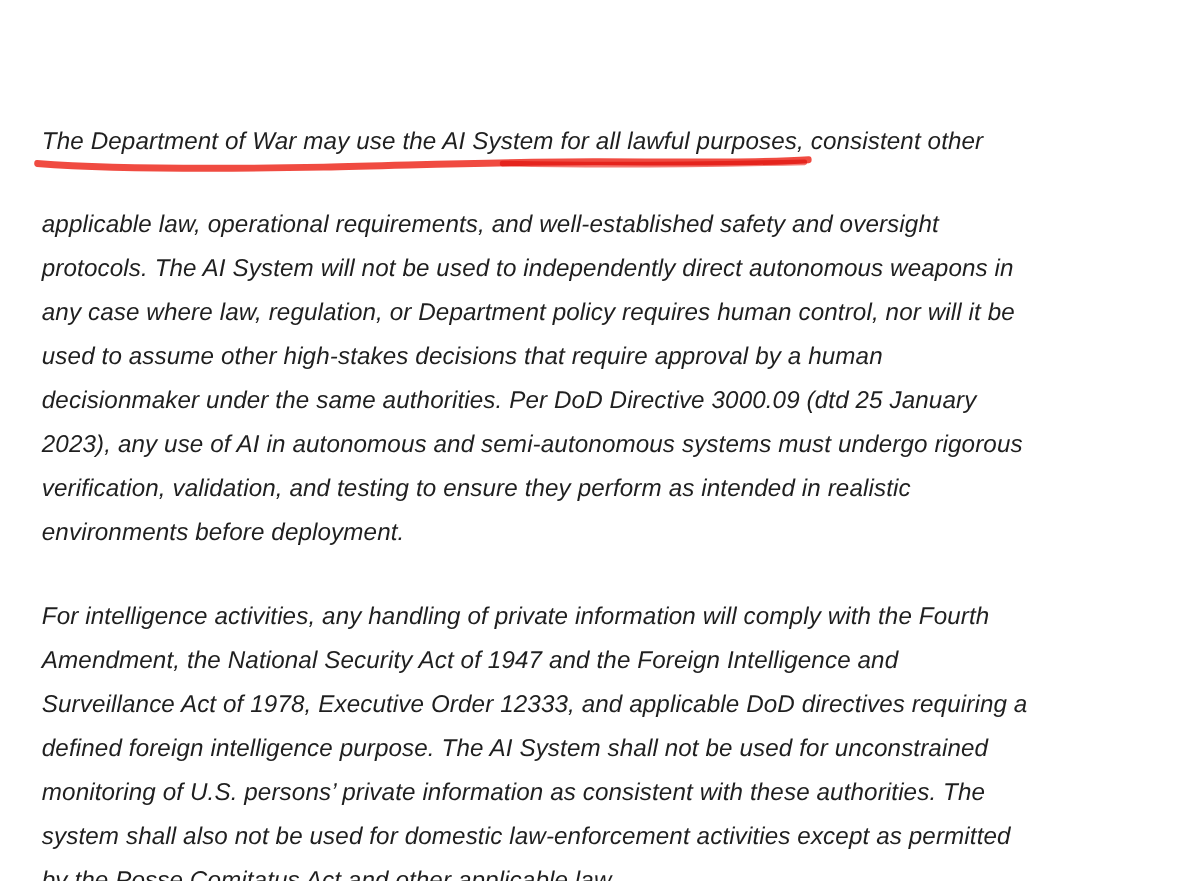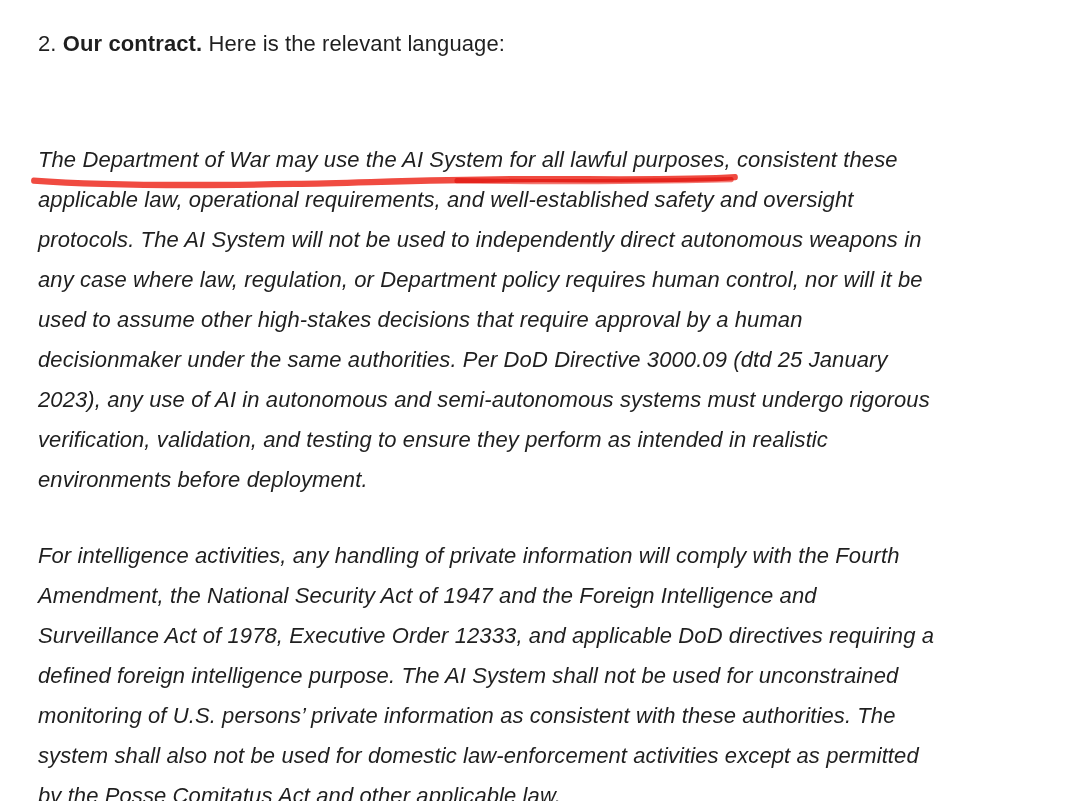--- a/index.html
+++ b/index.html
@@ -60,42 +60,40 @@
     pointer-events: none;
   }
   .red-underline path {
     fill: none;
     stroke-linecap: round;
     stroke-linejoin: round;
     mix-blend-mode: multiply;
   }
   .quote-lines {
     white-space: pre-line;
+    margin-top: 36px;
   }
 </style>
 </head>
 <body>
 
 <div class="page">
 
-  <div class="section-heading">
-    <span>2. </span><span class="bold">Our contract.</span><span> Here is the relevant language:</span>
-  </div>
 
   <div class="quote">
 
     <div class="quote-paragraph">
       <div class="quote-line-1">
         <span class="underlined-phrase">
           <span>The Department of War may use the AI System for all lawful purposes,</span>
           <svg class="red-underline" viewBox="0 0 780 16" preserveAspectRatio="none" aria-hidden="true">
             <path d="M4 8.5 C70 12.5, 160 13.5, 290 11.5 C380 10, 470 7, 565 7.2 C660 7.4, 725 8.2, 774 5.5" stroke="#f04b41" stroke-width="5.6"></path>
             <path d="M468 8.6 C560 10.2, 660 9.6, 770 7.6" stroke="#f04b41" stroke-width="4.6" opacity="0.75"></path>
           </svg>
-        </span><span> consistent these</span>
+        </span><span> consistent other</span>
       </div>
       <div class="quote-lines">applicable law, operational requirements, and well-established safety and oversight
 protocols. The AI System will not be used to independently direct autonomous weapons in
 any case where law, regulation, or Department policy requires human control, nor will it be
 used to assume other high-stakes decisions that require approval by a human
 decisionmaker under the same authorities. Per DoD Directive 3000.09 (dtd 25 January
 2023), any use of AI in autonomous and semi-autonomous systems must undergo rigorous
 verification, validation, and testing to ensure they perform as intended in realistic
 environments before deployment.</div>
     </div>

